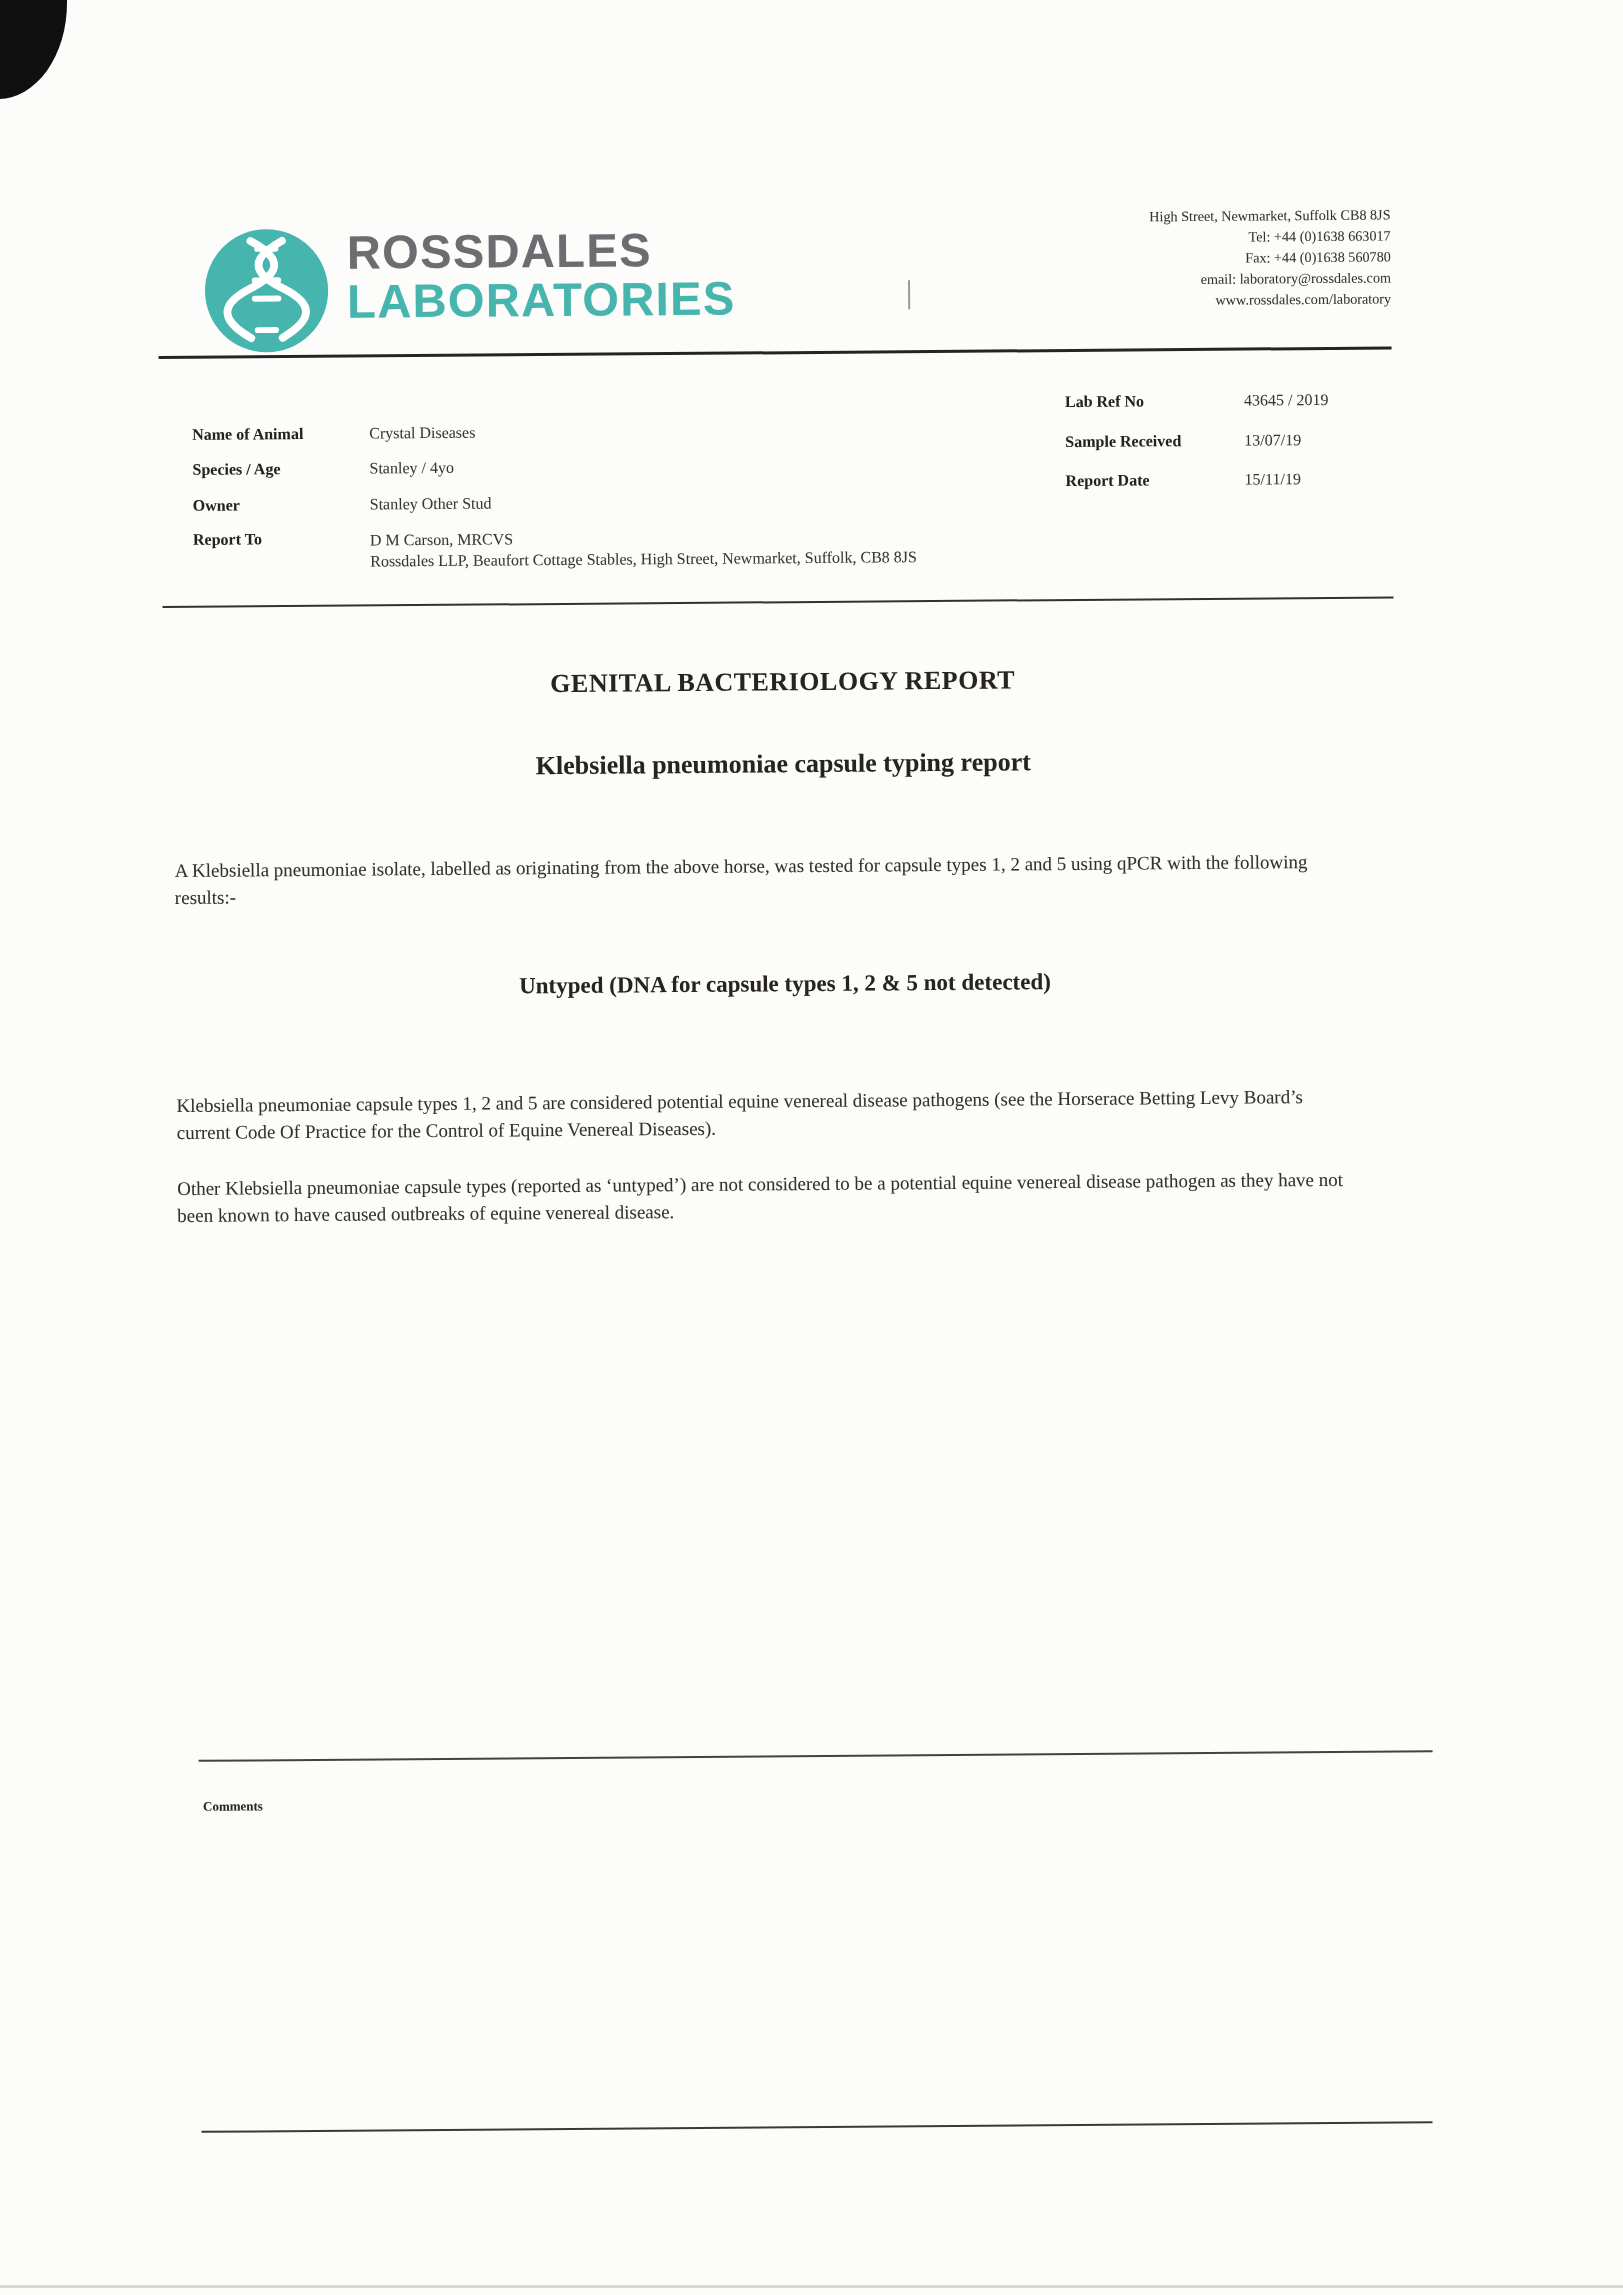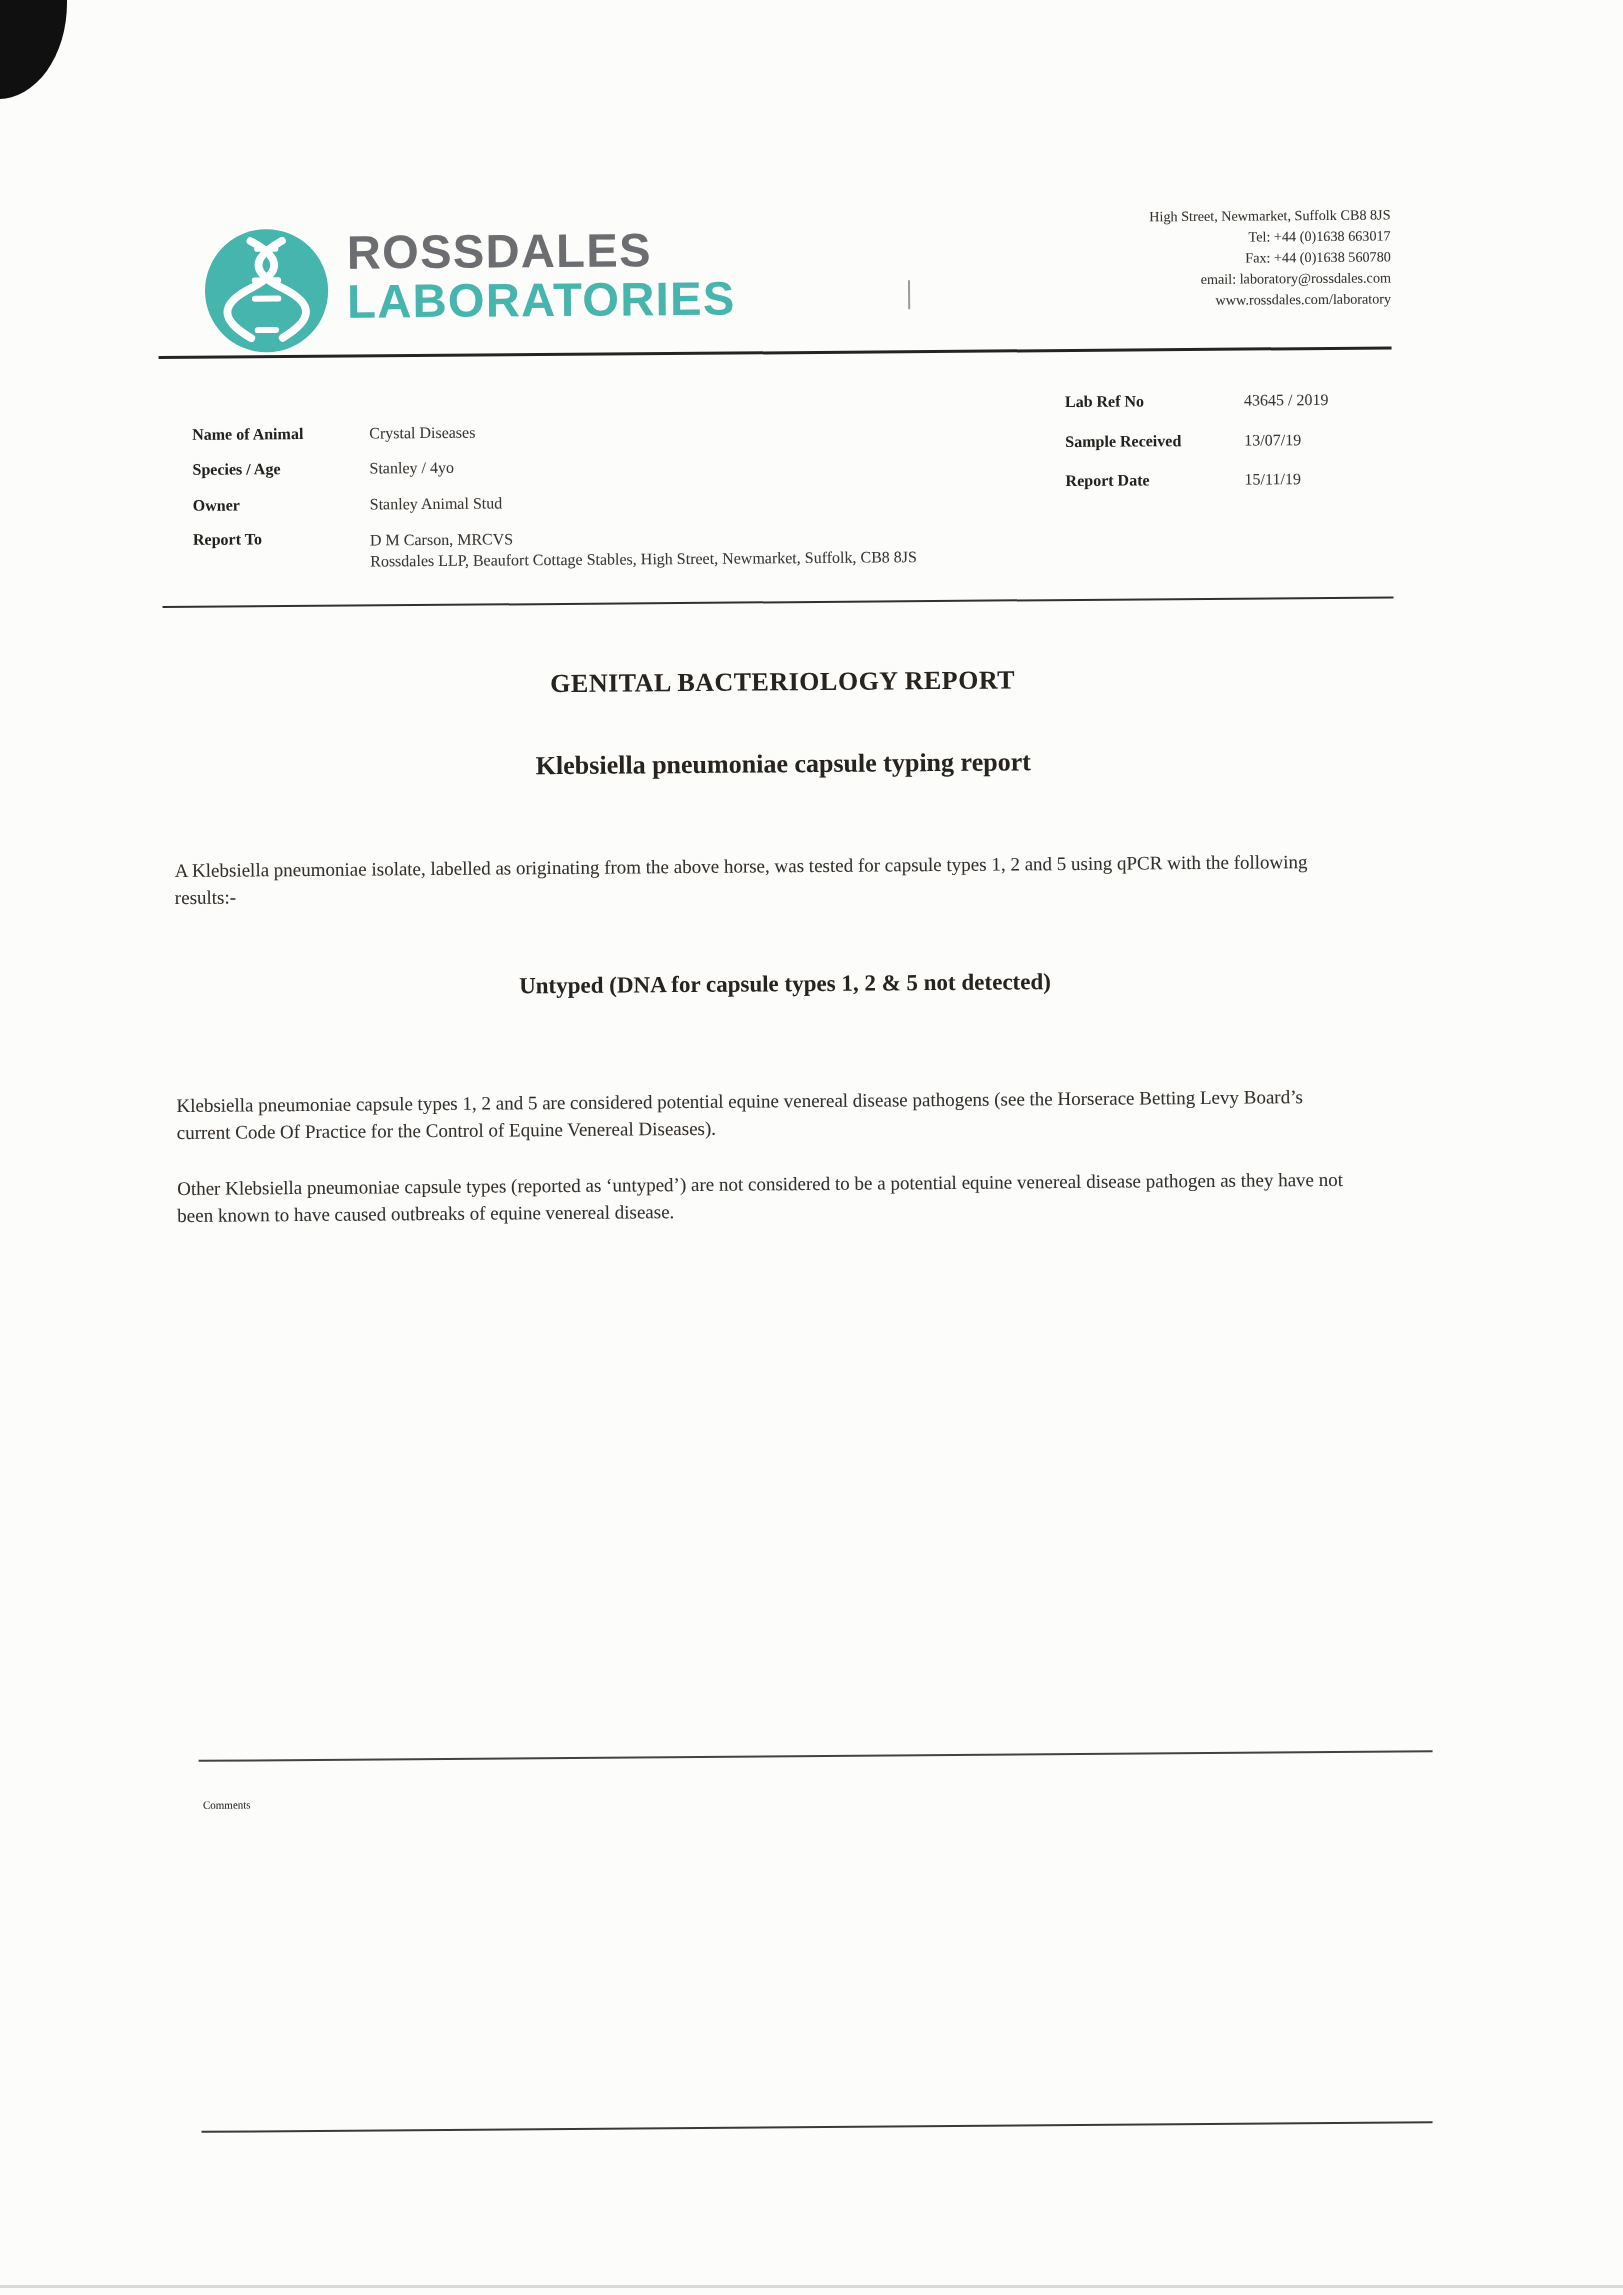--- a/index.html
+++ b/index.html
@@ -90,21 +90,21 @@
   .intro { top:852px; }
   .result {
     position:absolute; left:174px; top:971px; width:1221px;
     text-align:center; font-size:23px; font-weight:bold; color:#272420;
   }
   .p1 { top:1087px; }
   .p2 { top:1170px; }
 
   .comments-label {
     position:absolute; left:196px; top:1794px;
-    font-size:11px; font-weight:normal; color:#2a2724;
+    font-size:13px; font-weight:bold; color:#2a2724;
   }
 </style>
 </head>
 <body>
 
 <div class="page">
 
   <div class="artifact-corner"></div>
   <div class="artifact-bottom"></div>
 
@@ -145,21 +145,21 @@
       <div class="detail-row" style="top:0px">
         <span class="detail-label">Name of Animal</span>
         <span class="detail-value">Crystal Diseases</span>
       </div>
       <div class="detail-row" style="top:35px">
         <span class="detail-label">Species / Age</span>
         <span class="detail-value">Stanley / 4yo</span>
       </div>
       <div class="detail-row" style="top:71px">
         <span class="detail-label">Owner</span>
-        <span class="detail-value">Stanley Animal Stud</span>
+        <span class="detail-value">Stanley Other Stud</span>
       </div>
       <div class="detail-row" style="top:105px">
         <span class="detail-label">Report To</span>
         <span class="detail-value">
           <span class="vline">D M Carson, MRCVS</span>
           <span class="vline">Rossdales LLP, Beaufort Cottage Stables, High Street, Newmarket, Suffolk, CB8 8JS</span>
         </span>
       </div>
     </div>
 

